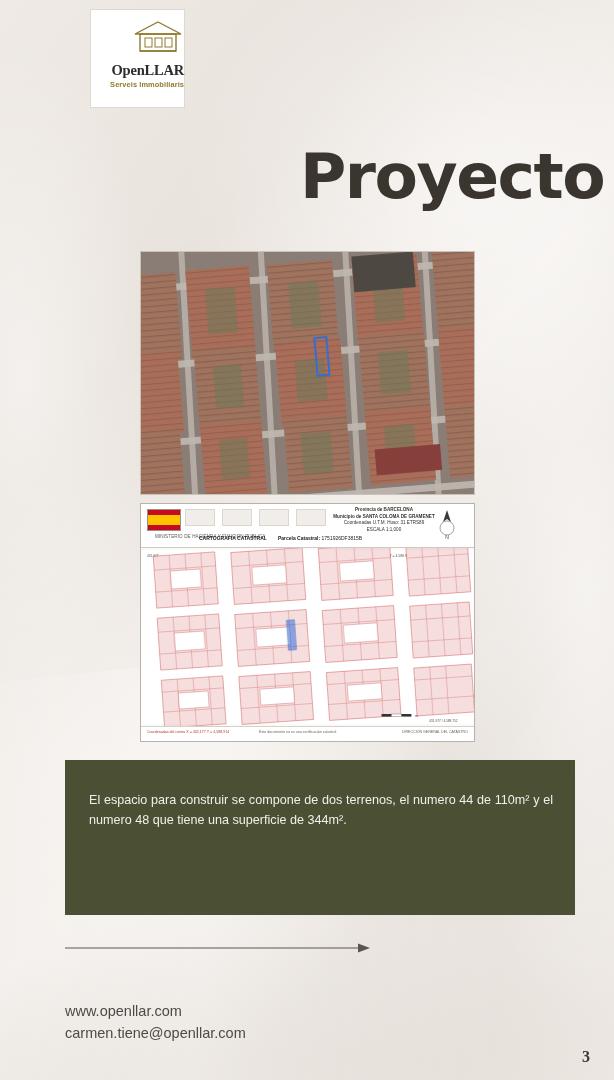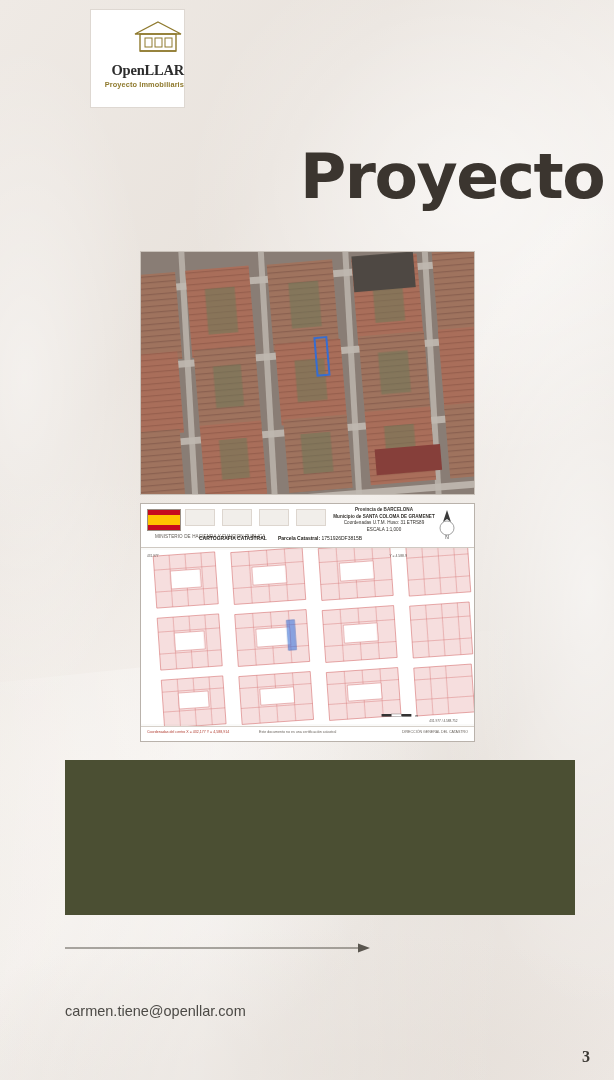--- a/index.html
+++ b/index.html
@@ -187,21 +187,21 @@
 <div class="logo-box">
   <svg class="logo-mark" viewBox="0 0 52 36">
     <polygon points="26,3 49,15 3,15" fill="none" stroke="#8f7a2e" stroke-width="1.4"></polygon>
     <rect x="8" y="15" width="36" height="17" fill="none" stroke="#8f7a2e" stroke-width="1.4"></rect>
     <line x1="8" y1="32" x2="44" y2="32" stroke="#8f7a2e" stroke-width="1.4"></line>
     <rect x="13" y="19" width="7" height="9" fill="none" stroke="#8f7a2e" stroke-width="1"></rect>
     <rect x="23" y="19" width="7" height="9" fill="none" stroke="#8f7a2e" stroke-width="1"></rect>
     <rect x="33" y="19" width="7" height="9" fill="none" stroke="#8f7a2e" stroke-width="1"></rect>
   </svg>
   <div class="logo-word">OpenLLAR</div>
-  <div class="logo-sub">Proyecto Immobiliaris</div>
+  <div class="logo-sub">Serveis Immobiliaris</div>
 </div>
 
 <div class="title">Proyecto</div>
 
 <div class="figure-aerial">
   <svg class="aerial-canvas" viewBox="0 0 335 244" preserveAspectRatio="none">
     <defs>
       <pattern id="roofTex" width="6" height="6" patternUnits="userSpaceOnUse">
         <rect width="6" height="6" fill="#b0705b"></rect>
         <rect width="6" height="1.2" fill="#9c5f4d"></rect>
@@ -445,24 +445,28 @@
   </div>
 
   <div class="cad-footer">
     <span class="f-left">Coordenadas del centro X = 432,177 Y = 4,588,914</span>
     <span class="f-mid">Este documento no es una certificación catastral</span>
     <span class="f-right">DIRECCIÓN GENERAL DEL CATASTRO</span>
   </div>
 </div>
 
 <div class="text-panel">
+  <div class="col left">
+    <p>El espacio para construir se compone de dos terrenos, el numero 44 de 110m² y el numero 48 que tiene una superficie de 344m².</p>
+  </div>
 </div>
 
 <svg class="arrow" viewBox="0 0 305 12">
   <line x1="0" y1="6" x2="294" y2="6" stroke="#5a564f" stroke-width="1.2"></line>
   <polygon points="305,6 293,1.5 293,10.5" fill="#5a564f"></polygon>
 </svg>
 
 <div class="footer">
+  <div>www.openllar.com</div>
   <div>carmen.tiene@openllar.com</div>
 </div>
 
 <div class="page-no">3</div>
 
 </body></html>

